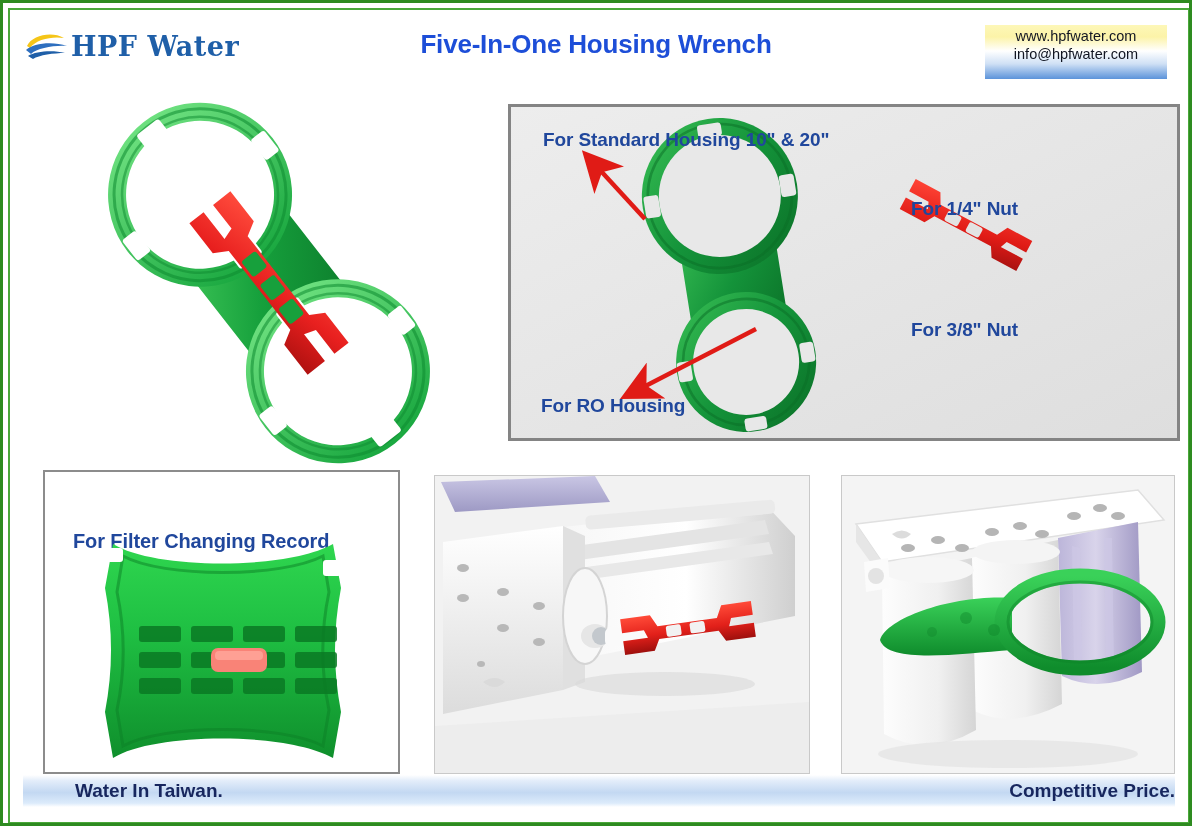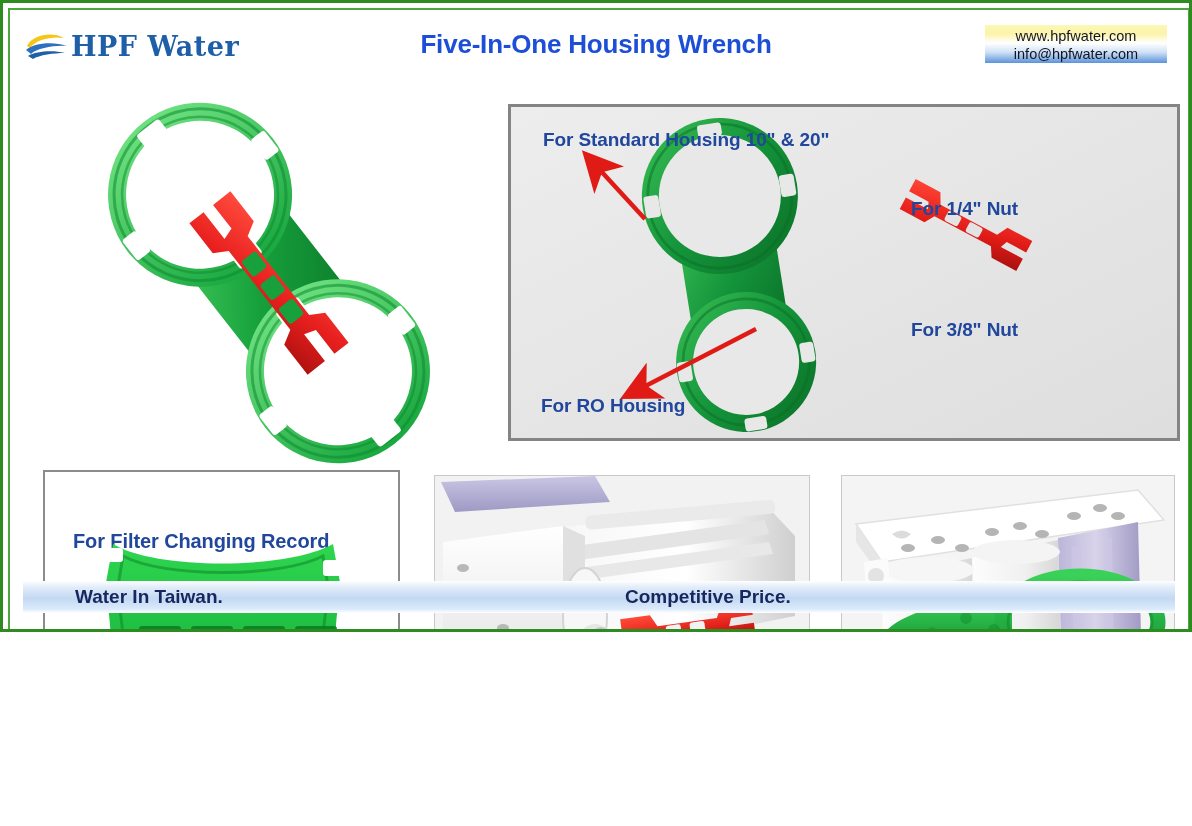--- a/index.html
+++ b/index.html
@@ -11,21 +11,21 @@
     width: 1192px;
     height: 826px;
     font-family: "Liberation Sans", sans-serif;
     overflow: hidden;
   }
 
   
   #page {
     position: relative;
     width: 1192px;
-    height: 632px;
+    height: 826px;
     box-sizing: border-box;
     background: #ffffff;
     border: 3px solid #2e8b20;
     overflow: hidden;
   }
   #page-inner-rule {
     position: absolute;
     left: 5px; top: 5px;
     width: 1182px; height: 816px;
     box-sizing: border-box;
@@ -63,21 +63,21 @@
     font-size: 26px;
     font-weight: bold;
     color: #1d4ed8;
     letter-spacing: -0.2px;
   }
 
   .contact-box {
     position: absolute;
     right: 22px; top: 22px;
     width: 182px;
-    padding: 2px 0 0 0;
+    padding: 2px 0 16px 0;
     text-align: center;
     background: linear-gradient(to bottom,
         #fdf7b8 0%, #fcf3a8 22%, #ffffff 48%, #cfe0f5 72%, #5b93da 100%);
   }
   .contact-line {
     font-size: 14.5px;
     color: #111522;
     line-height: 1.25;
     white-space: nowrap;
   }
@@ -118,21 +118,21 @@
   }
   .footer-cell {
     flex: 1 1 0;
     font-size: 19px;
     font-weight: bold;
     color: #17265e;
     white-space: nowrap;
   }
   .footer-cell.c1 { text-align: left; padding-left: 52px; }
   .footer-cell.c2 { text-align: center; }
-  .footer-cell.c3 { text-align: left; }
+  .footer-cell.c3 { text-align: right; }
 
   
   .art { position: absolute; }
   svg { display: block; }
 </style>
 </head>
 <body>
 
 <div id="page">
   <div id="page-inner-rule"></div>

